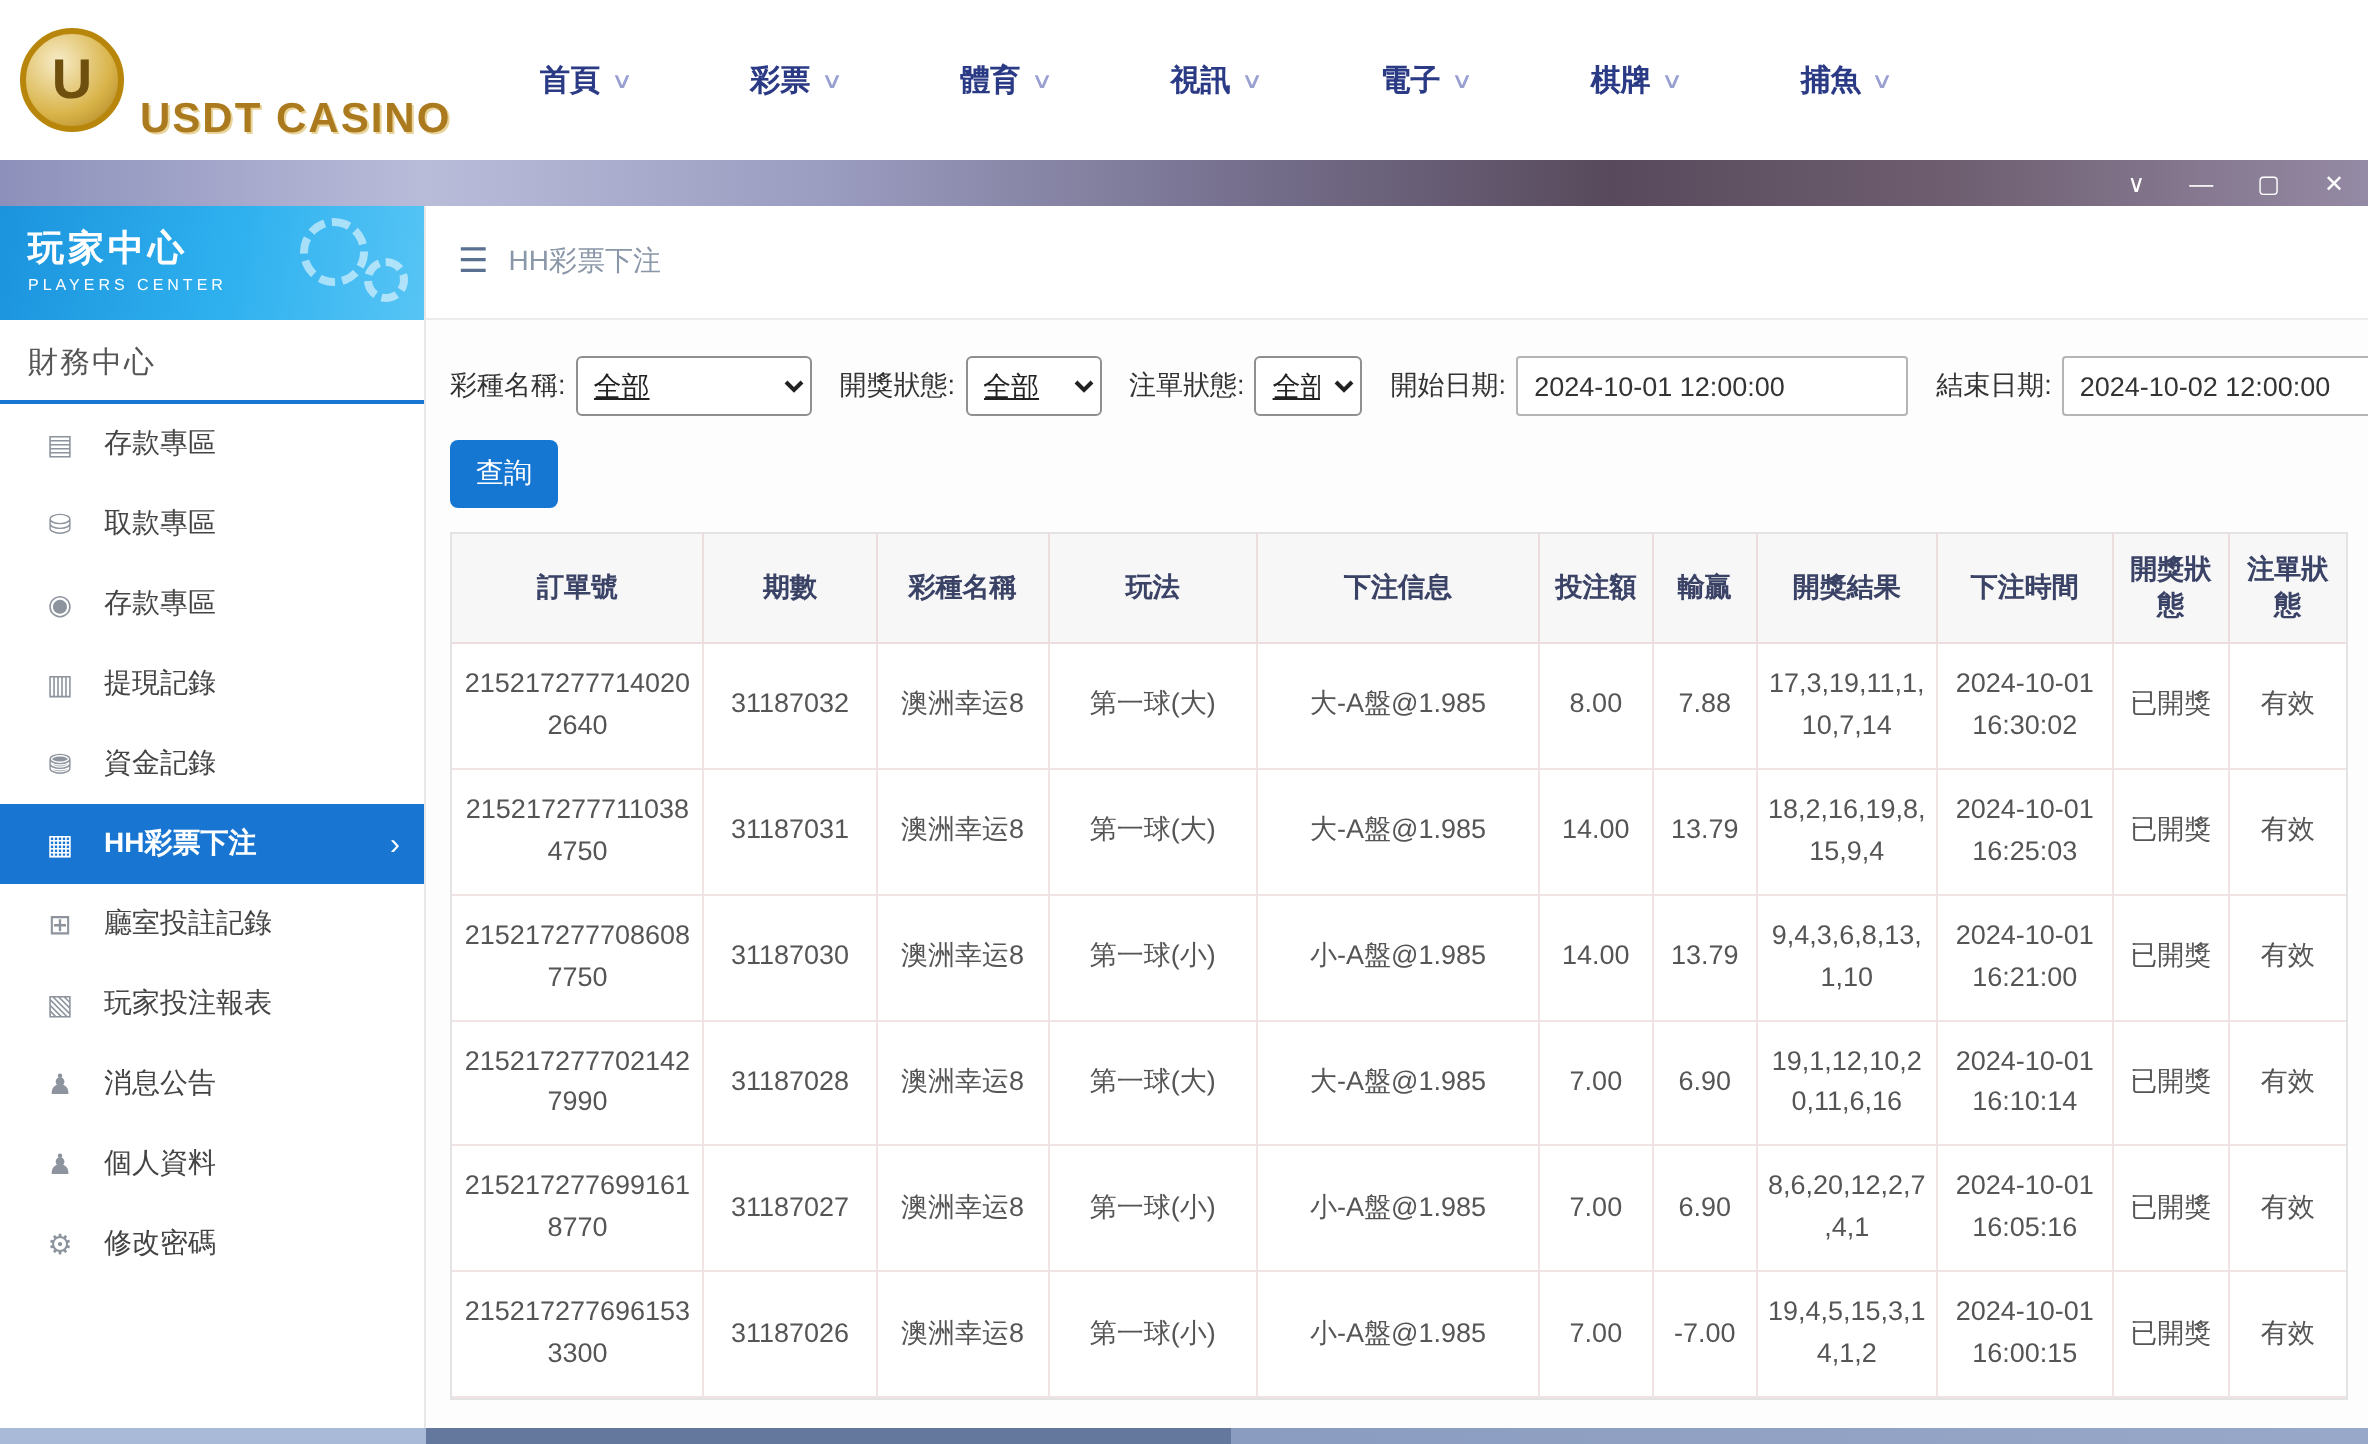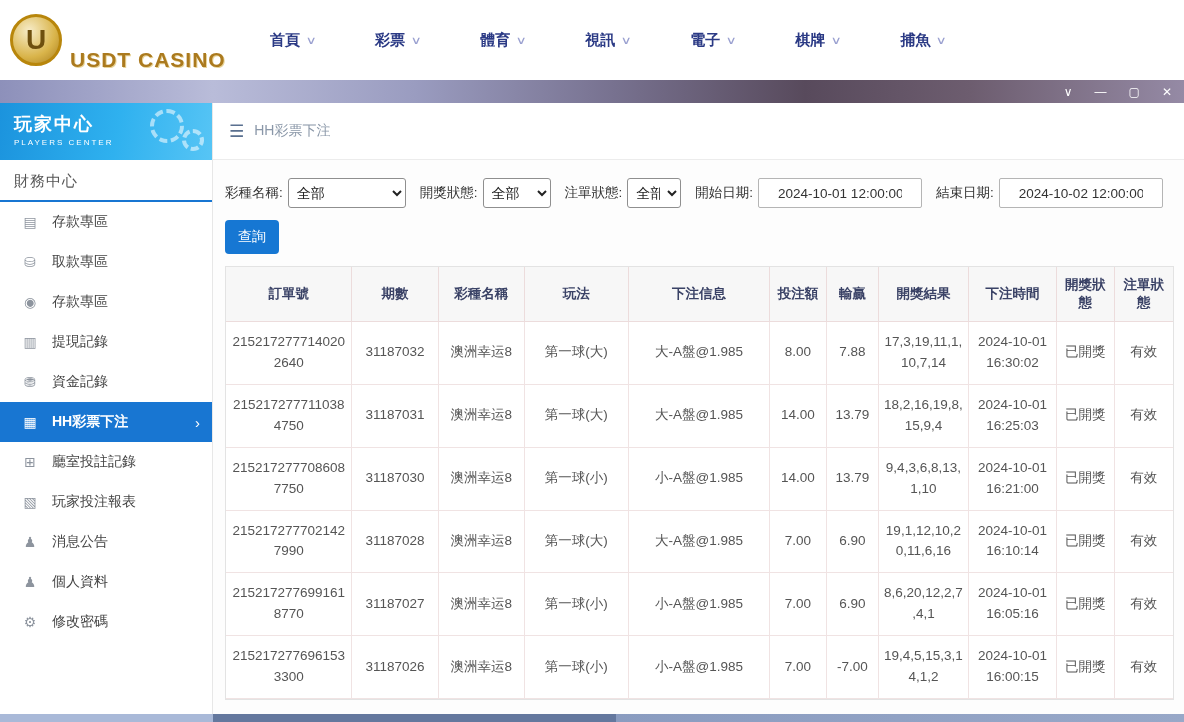--- a/index.html
+++ b/index.html
@@ -61,24 +61,24 @@
     display:flex; align-items:center; gap:10px; padding-left:16px; flex:0 0 auto; }
   .hamburger { font-size:17px; color:#5a7090; cursor:pointer; }
   .bc-title { font-size:14px; color:#8a97a8; }
 
   .content { flex:1 1 auto; padding:10px 10px 0 12px; overflow:hidden; background:#fdfdfd; }
 
   .filter-row { display:flex; align-items:center; gap:14px; padding-top:8px; flex-wrap:nowrap; }
   .fgroup { display:flex; align-items:center; gap:5px; }
   .flabel { font-size:13.5px; color:#333; white-space:nowrap; }
   select.fselect { height:30px; border:1px solid #8f8f8f; border-radius:3px; background:#fff;
-    font-size:14px; color:#222; padding:2px 4px; font-family:inherit; }
+    font-size:14px; color:#222; padding:2px 4px; font-family:inherit;text-decoration:underline; }
   .sel-wide { width:118px; } .sel-mid { width:68px; } .sel-small { width:54px; }
-  input.fdate { height:30px; width:164px; border:1px solid #b5b5b5; border-radius:2px;
-    font-size:13.5px; color:#333; padding:2px 19px; font-family:inherit; }
+  input.fdate { height:30px; width:196px; border:1px solid #b5b5b5; border-radius:2px;
+    font-size:13.5px; color:#333; padding:2px 8px; font-family:inherit; }
   .query-btn { margin-top:12px; width:54px; height:34px; background:#1677d3; color:#fff;
     border:none; border-radius:4px; font-size:14px; cursor:pointer; font-family:inherit; }
 
   
   .table-wrap { margin-top:12px; background:#fff; border:1px solid #e3e3e3; }
   table.bets { width:100%; border-collapse:collapse; table-layout:fixed; }
   table.bets th { background:#f7f7f7; color:#3a4266; font-size:13.5px; font-weight:bold;
     padding:9px 4px; border:1px solid #ecdcdc; border-top:none; }
   table.bets th:first-child { border-left:none; }
   table.bets th:last-child { border-right:none; }

